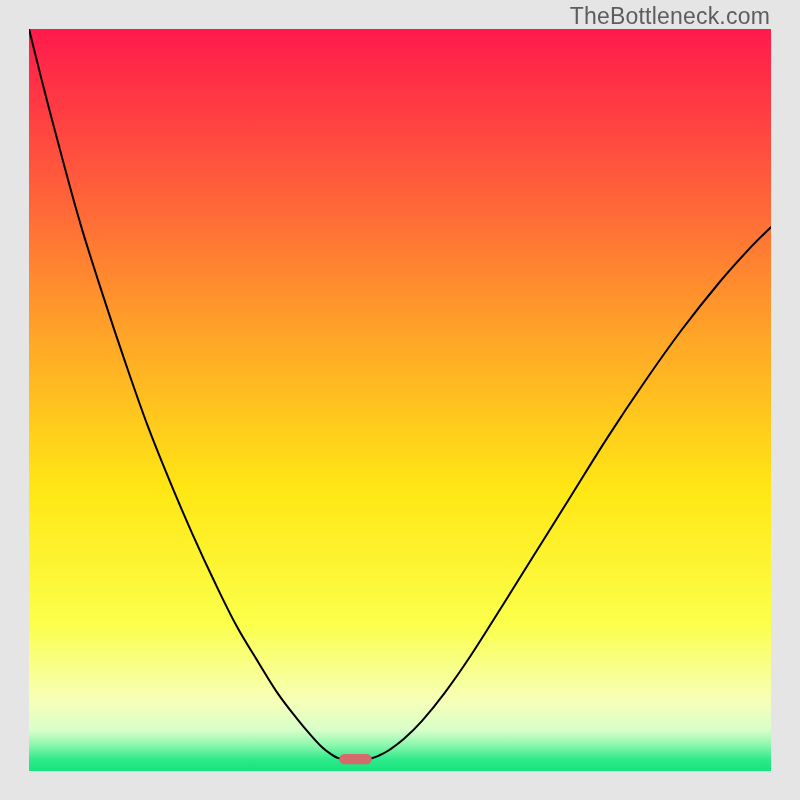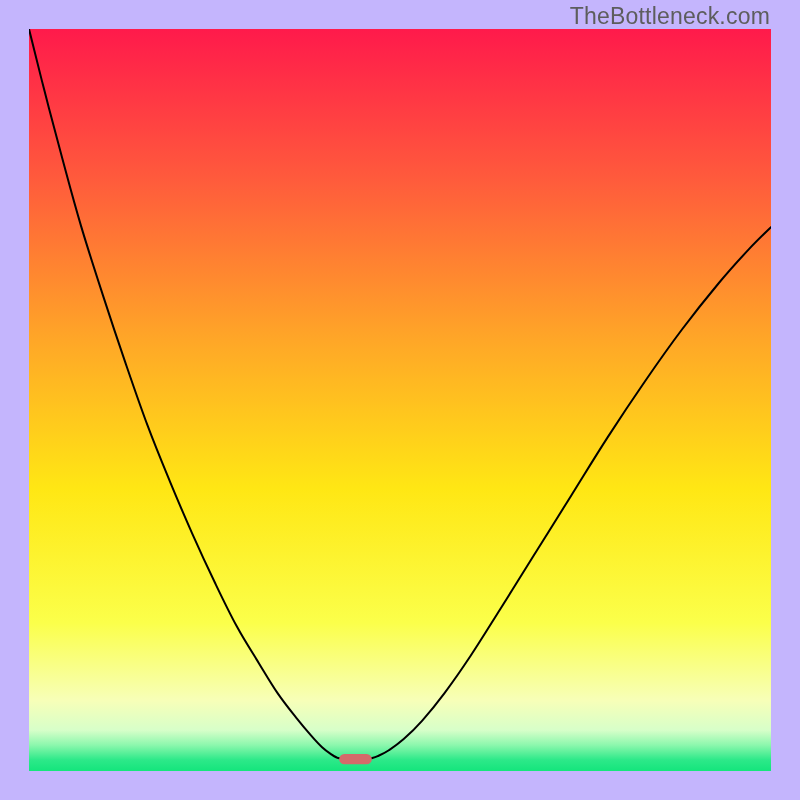--- a/index.html
+++ b/index.html
@@ -7,21 +7,21 @@
     padding: 0;
     width: 800px;
     height: 800px;
     overflow: hidden;
     background: #000;
     font-family: Arial, Helvetica, sans-serif;
   }
   .frame {
     position: absolute;
     inset: 0;
-    background: #c4b5fd;
+    background: #e5e5e5;
   }
   .plot {
     position: absolute;
     left: 29px;
     top: 29px;
     width: 742px;
     height: 742px;
     overflow: hidden;
   }
   .watermark {

